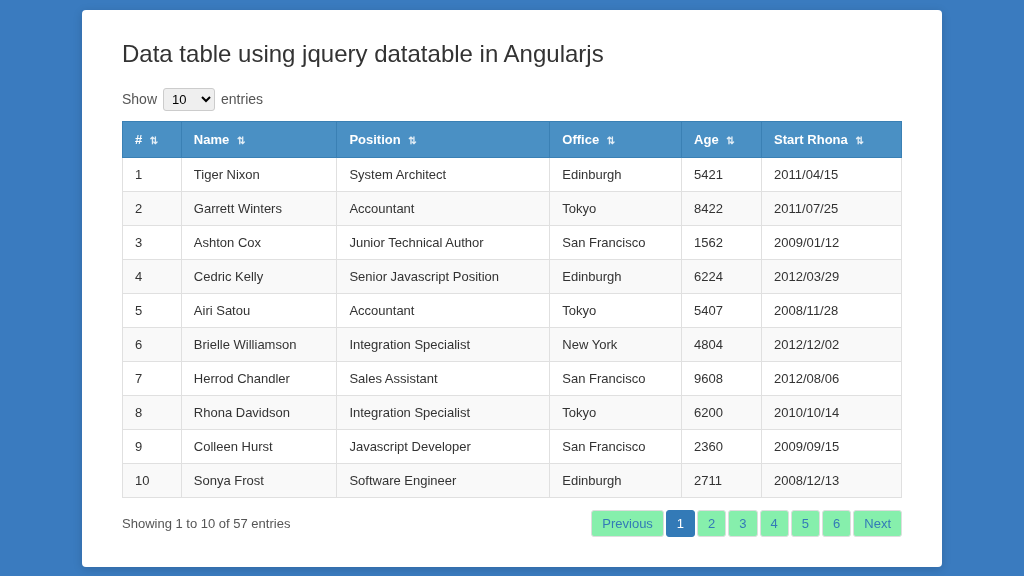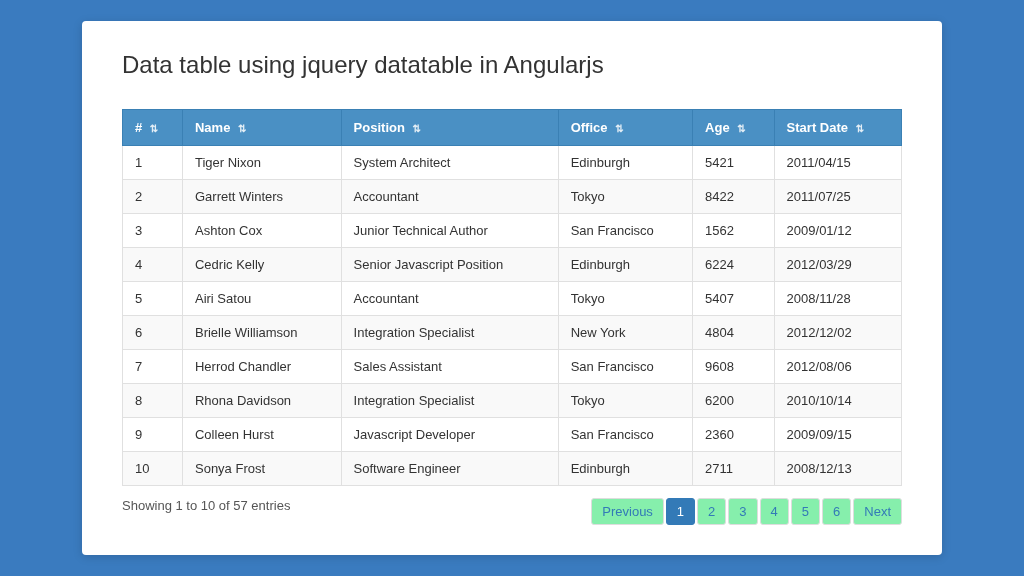--- a/index.html
+++ b/index.html
@@ -86,21 +86,21 @@
       background-color: #fff;
     }
     tbody td {
       padding: 9px 12px;
       border: 1px solid #e0e0e0;
       color: #333;
     }
     .footer {
       display: flex;
       justify-content: space-between;
-      align-items: flex-start;
+      align-items: center;
       margin-top: 12px;
     }
     .showing-text {
       color: #555;
       font-size: 13px;
     }
     .pagination {
       display: flex;
       gap: 2px;
     }
@@ -122,20 +122,30 @@
       color: #337ab7;
     }
   </style>
 </head>
 <body>
 
 <div class="card">
   <h1 class="card-title">Data table using jquery datatable in Angularjs</h1>
 
   <div class="controls">
+    <div class="show-entries">
+      <span>Show</span>
+      <select>
+        <option>10</option>
+        <option>25</option>
+        <option>50</option>
+        <option>100</option>
+      </select>
+      <span>entries</span>
+    </div>
   </div>
 
   <table>
     <thead>
       <tr>
         <th>
           <span>#</span>
           <span class="sort-icon">⇅</span>
         </th>
         <th>
@@ -148,21 +158,21 @@
         </th>
         <th>
           <span>Office</span>
           <span class="sort-icon">⇅</span>
         </th>
         <th>
           <span>Age</span>
           <span class="sort-icon">⇅</span>
         </th>
         <th>
-          <span>Start Date</span>
+          <span>Start Rhona</span>
           <span class="sort-icon">⇅</span>
         </th>
       </tr>
     </thead>
     <tbody id="table-body">
     <tr>
           <td>1</td>
           <td>Tiger Nixon</td>
           <td>System Architect</td>
           <td>Edinburgh</td>

